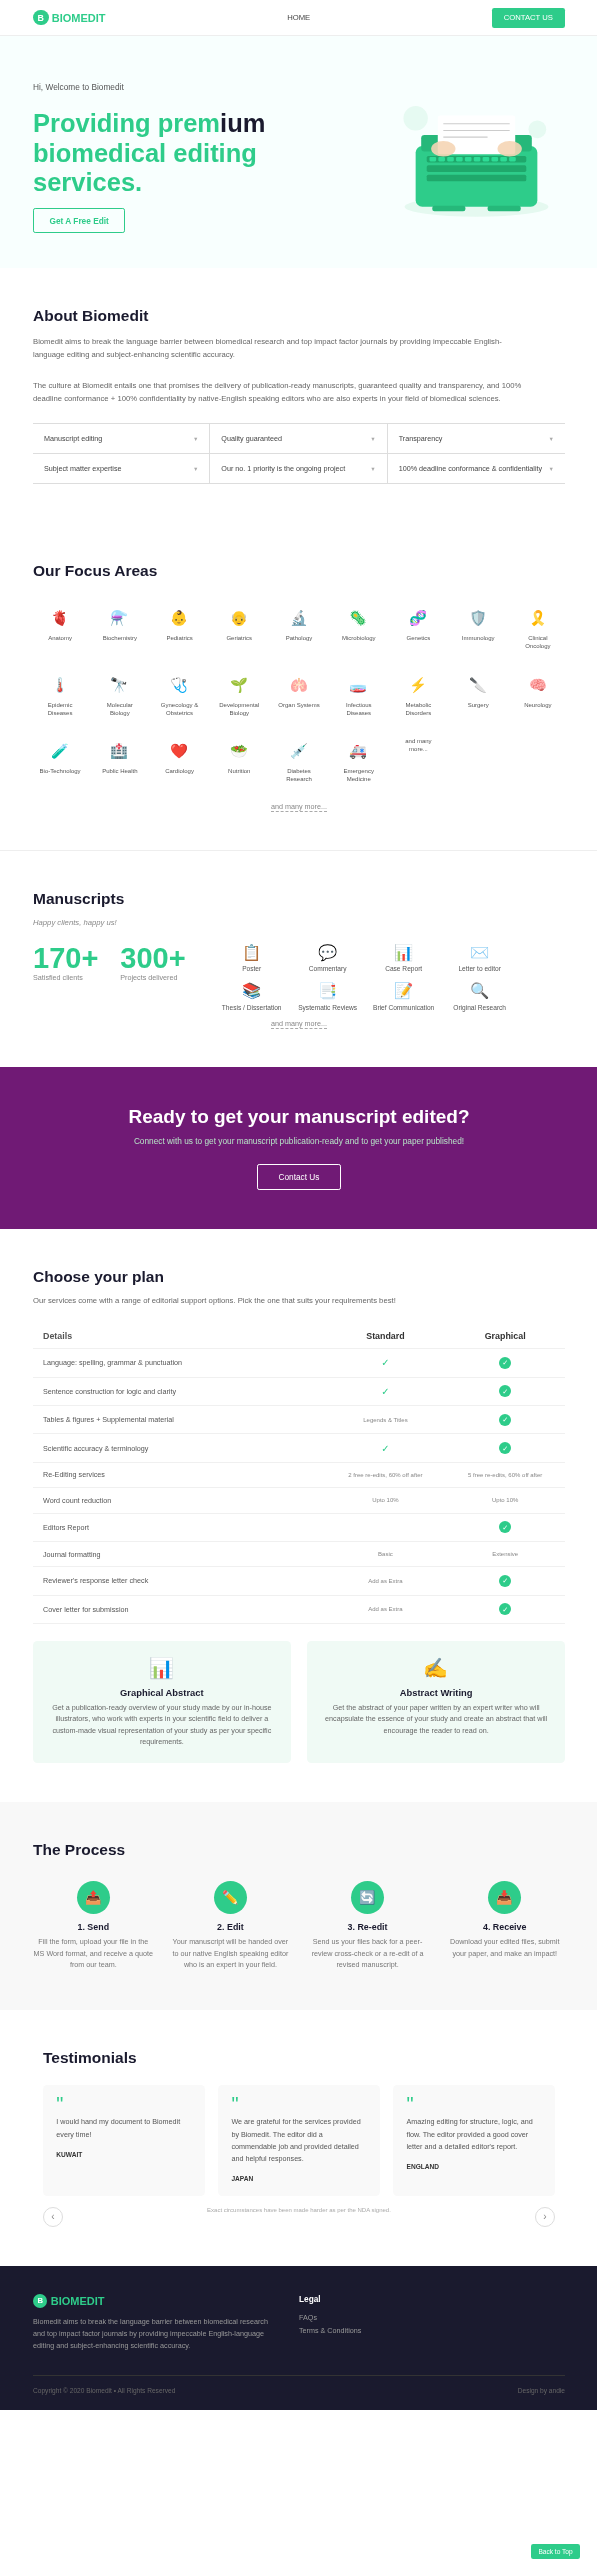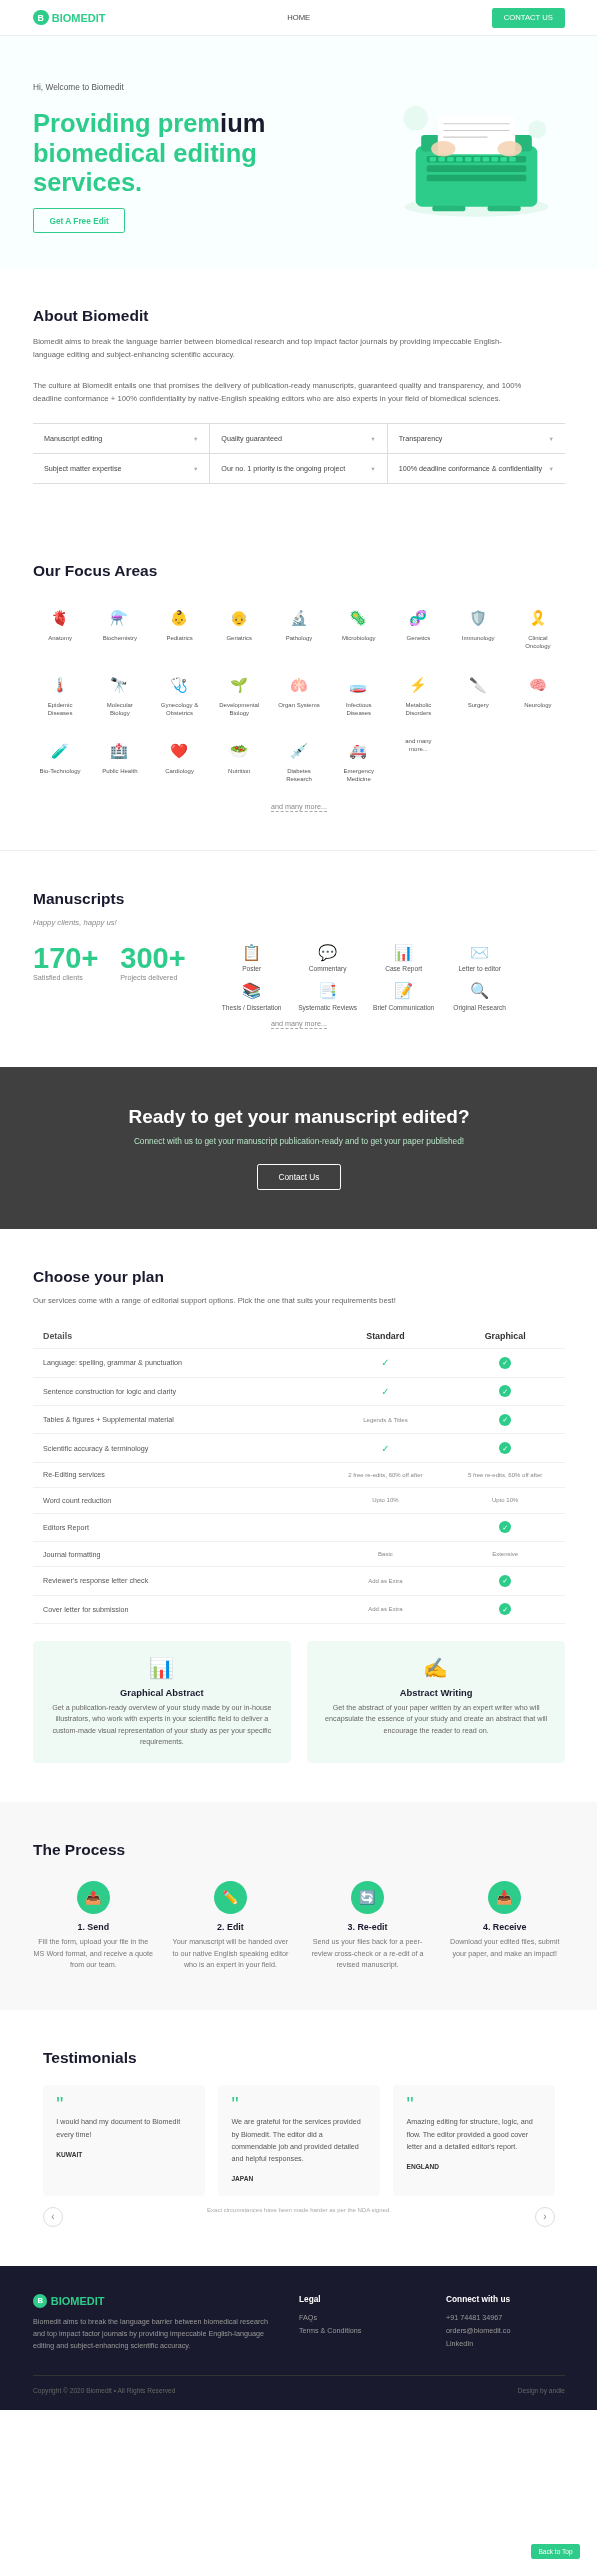--- a/index.html
+++ b/index.html
@@ -75,21 +75,21 @@
     .stat-label { font-size: 7.2px; color: #888; }
     .manuscript-types-grid {
       display: grid; grid-template-columns: repeat(4, 66px); gap: 10px; flex: 1;
     }
     .ms-type { display: flex; flex-direction: column; align-items: center; gap: 3.3px; }
     .ms-icon { font-size: 15.5px; }
     .ms-label { font-size: 6.6px; color: #555; text-align: center; }
 
     
     .cta-banner {
-      background: #404040; padding: 39px 14px; text-align: center; color: #fff;
+      background: #701a75; padding: 39px 14px; text-align: center; color: #fff;
     }
     .cta-banner h2 { font-size: 19px; font-weight: 700; margin-bottom: 7.7px; }
     .cta-banner p { font-size: 8.3px; color: #b7e4c7; margin-bottom: 17.7px; }
     .cta-contact-btn { background: transparent; border: 1.1px solid #fff; color: #fff; padding: 7.2px 20px; border-radius: 2.2px; font-size: 8.3px; cursor: pointer; }
 
     
     .plans-section { padding: 39px 33px; background: #fff; }
     .plans-subtitle { font-size: 7.7px; color: #666; margin-bottom: 17.7px; }
     .plans-table { width: 100%; border-collapse: collapse; }
     .plans-table th, .plans-table td { padding: 7.7px 10px; font-size: 7.2px; text-align: left; border-bottom: 0.6px solid #f0f0f0; }
@@ -543,26 +543,20 @@
         <div style="background:#2ecc8a;color:#fff;border-radius:50%;width:14.4px;height:14.4px;display:flex;align-items:center;justify-content:center;font-size:7.7px;font-weight:900;">B</div>
         <span>BIOMEDIT</span>
       </div>
       <p>Biomedit aims to break the language barrier between biomedical research and top impact factor journals by providing impeccable English-language editing and subject-enhancing scientific accuracy.</p>
     </div>
     <div class="footer-col">
       <h4>Legal</h4>
       <a>FAQs</a>
       <a>Terms &amp; Conditions</a>
     </div>
-    <div class="footer-col">
-      <h4>Connect with us</h4>
-      <p>+91 74481 34967</p>
-      <a>orders@biomedit.co</a>
-      <a>LinkedIn</a>
-    </div>
   </div>
   <div class="footer-bottom">
     <span>Copyright © 2020 Biomedit • All Rights Reserved</span>
     <span>Design by andie</span>
   </div>
 </footer>
 
 <button class="back-to-top">Back to Top</button>
 
 

